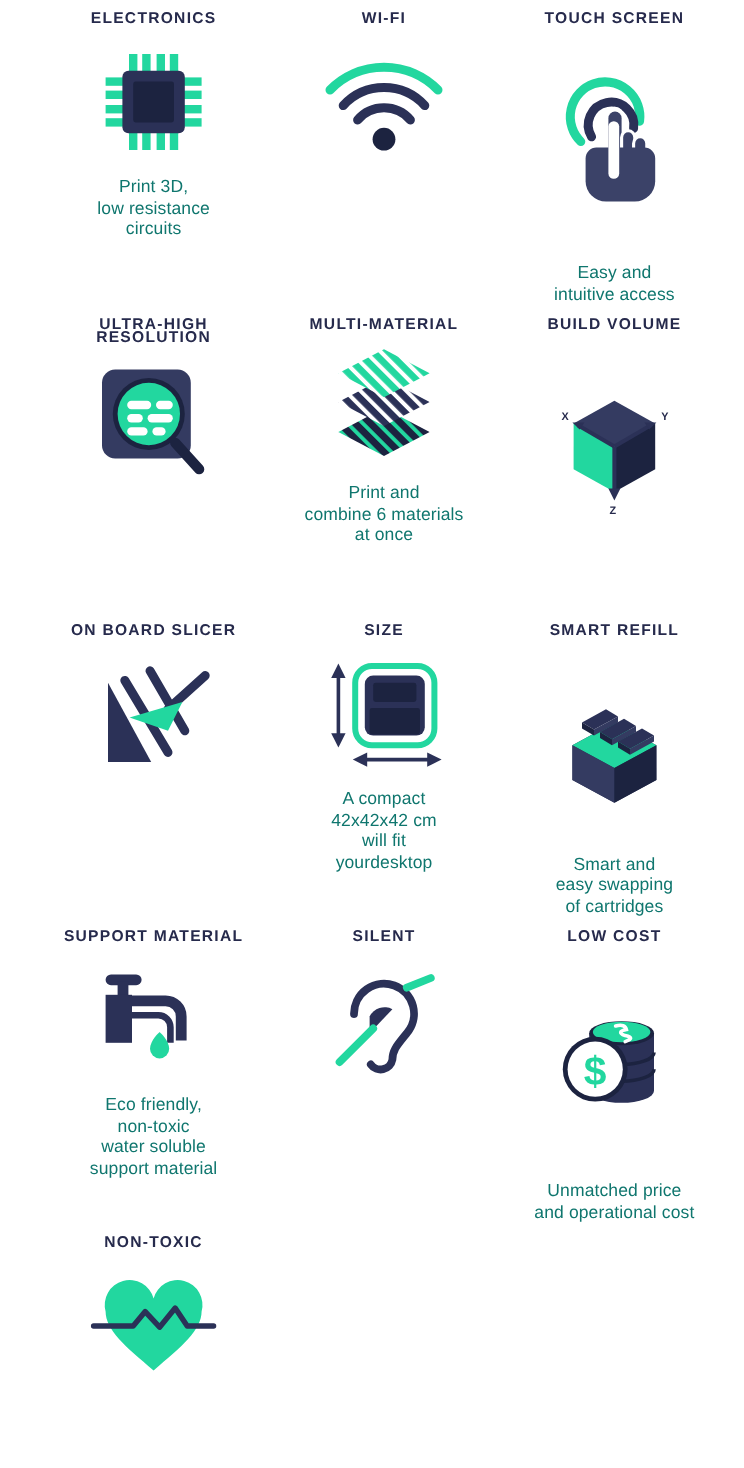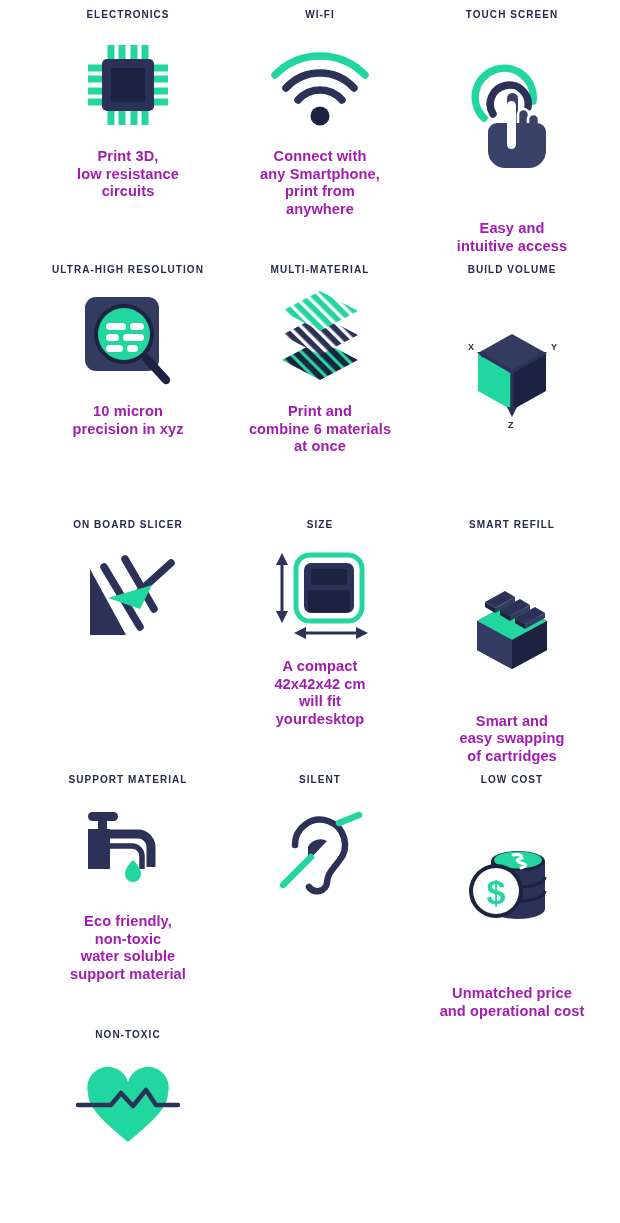--- a/index.html
+++ b/index.html
@@ -23,43 +23,43 @@
     flex-direction: column;
     align-items: center;
     padding-top: 9px;
     position: relative;
   }
   .card.col0 { margin-left: 35px; }
   .card.col1 { margin-left: 6px; }
   .card.col2 { margin-left: 6px; gap: 36px; }
 
   .card-title {
-    font-size: 10px;
+    font-size: 13px;
     font-weight: bold;
     letter-spacing: 1.05px;
     color: #262a4c;
     text-transform: uppercase;
     text-align: center;
     line-height: 11px;
     font-family: "Liberation Sans", sans-serif;
   }
   .icon-wrap {
     height: 126px;
     width: 100%;
     display: flex;
     align-items: center;
     justify-content: center;
     margin-top: 2px;
   }
   .card-desc {
     font-size: 14.6px;
     line-height: 17.5px;
-    color: #a21caf;
+    color: #0f766e;
     text-align: center;
-    font-weight: 700;
+    font-weight: 400;
     letter-spacing: 0.1px;
     width: 180px;
     font-family: "Liberation Sans", sans-serif;
   }
   svg { display: block; overflow: visible; }
 </style>
 </head>
 <body>
 
 <div class="grid">
@@ -98,24 +98,20 @@
   <div class="card col1">
     <div class="card-title">WI-FI</div>
     <div class="icon-wrap">
       <svg width="102" height="88" viewBox="0 0 102 88">
         <path d="M6 34 A63 63 0 0 1 96 34" fill="none" stroke="#22d79f" stroke-width="7.5" stroke-linecap="round"></path>
         <path d="M17 47 A46 46 0 0 1 85 47" fill="none" stroke="#2b3157" stroke-width="7.5" stroke-linecap="round"></path>
         <path d="M29 59 A29 29 0 0 1 73 59" fill="none" stroke="#2b3157" stroke-width="7.5" stroke-linecap="round"></path>
         <circle cx="51" cy="75" r="9.5" fill="#1c2340"></circle>
       </svg>
     </div>
-    <div class="card-desc" style="white-space:pre-line">Connect with
-any Smartphone,
-print from
-anywhere</div>
   </div>
 
   <div class="card col2">
     <div class="card-title">TOUCH SCREEN</div>
     <div class="icon-wrap">
       <svg width="82" height="100" viewBox="0 0 82 100">
         <path d="M13 47 A29 29 0 1 1 62 30" fill="none" stroke="#22d79f" stroke-width="7.5" stroke-linecap="round"></path>
         <path d="M22 43 A19 19 0 1 1 57 36" fill="none" stroke="#2b3157" stroke-width="7.5" stroke-linecap="round"></path>
         <rect x="36" y="20" width="11" height="60" rx="5.5" fill="#ffffff" stroke="#ffffff" stroke-width="4"></rect>
         <rect x="36" y="22" width="11" height="55" rx="5.5" fill="#3b4268"></rect>
@@ -140,22 +136,20 @@
         <g fill="#ffffff">
           <rect x="26" y="31" width="20" height="7" rx="3.5"></rect>
           <rect x="50" y="31" width="14" height="7" rx="3.5"></rect>
           <rect x="26" y="42" width="13" height="7" rx="3.5"></rect>
           <rect x="43" y="42" width="21" height="7" rx="3.5"></rect>
           <rect x="26" y="53" width="17" height="7" rx="3.5"></rect>
           <rect x="47" y="53" width="11" height="7" rx="3.5"></rect>
         </g>
       </svg>
     </div>
-    <div class="card-desc" style="white-space:pre-line">10 micron
-precision in xyz</div>
   </div>
 
   <div class="card col1">
     <div class="card-title">MULTI-MATERIAL</div>
     <div class="icon-wrap">
       <svg width="96" height="104" viewBox="0 0 96 104">
         <defs>
           <pattern id="stripeG" width="9" height="9" patternUnits="userSpaceOnUse" patternTransform="rotate(-45)">
             <rect width="9" height="9" fill="#22d79f"></rect>
             <rect width="3.4" height="9" fill="#ffffff"></rect>

